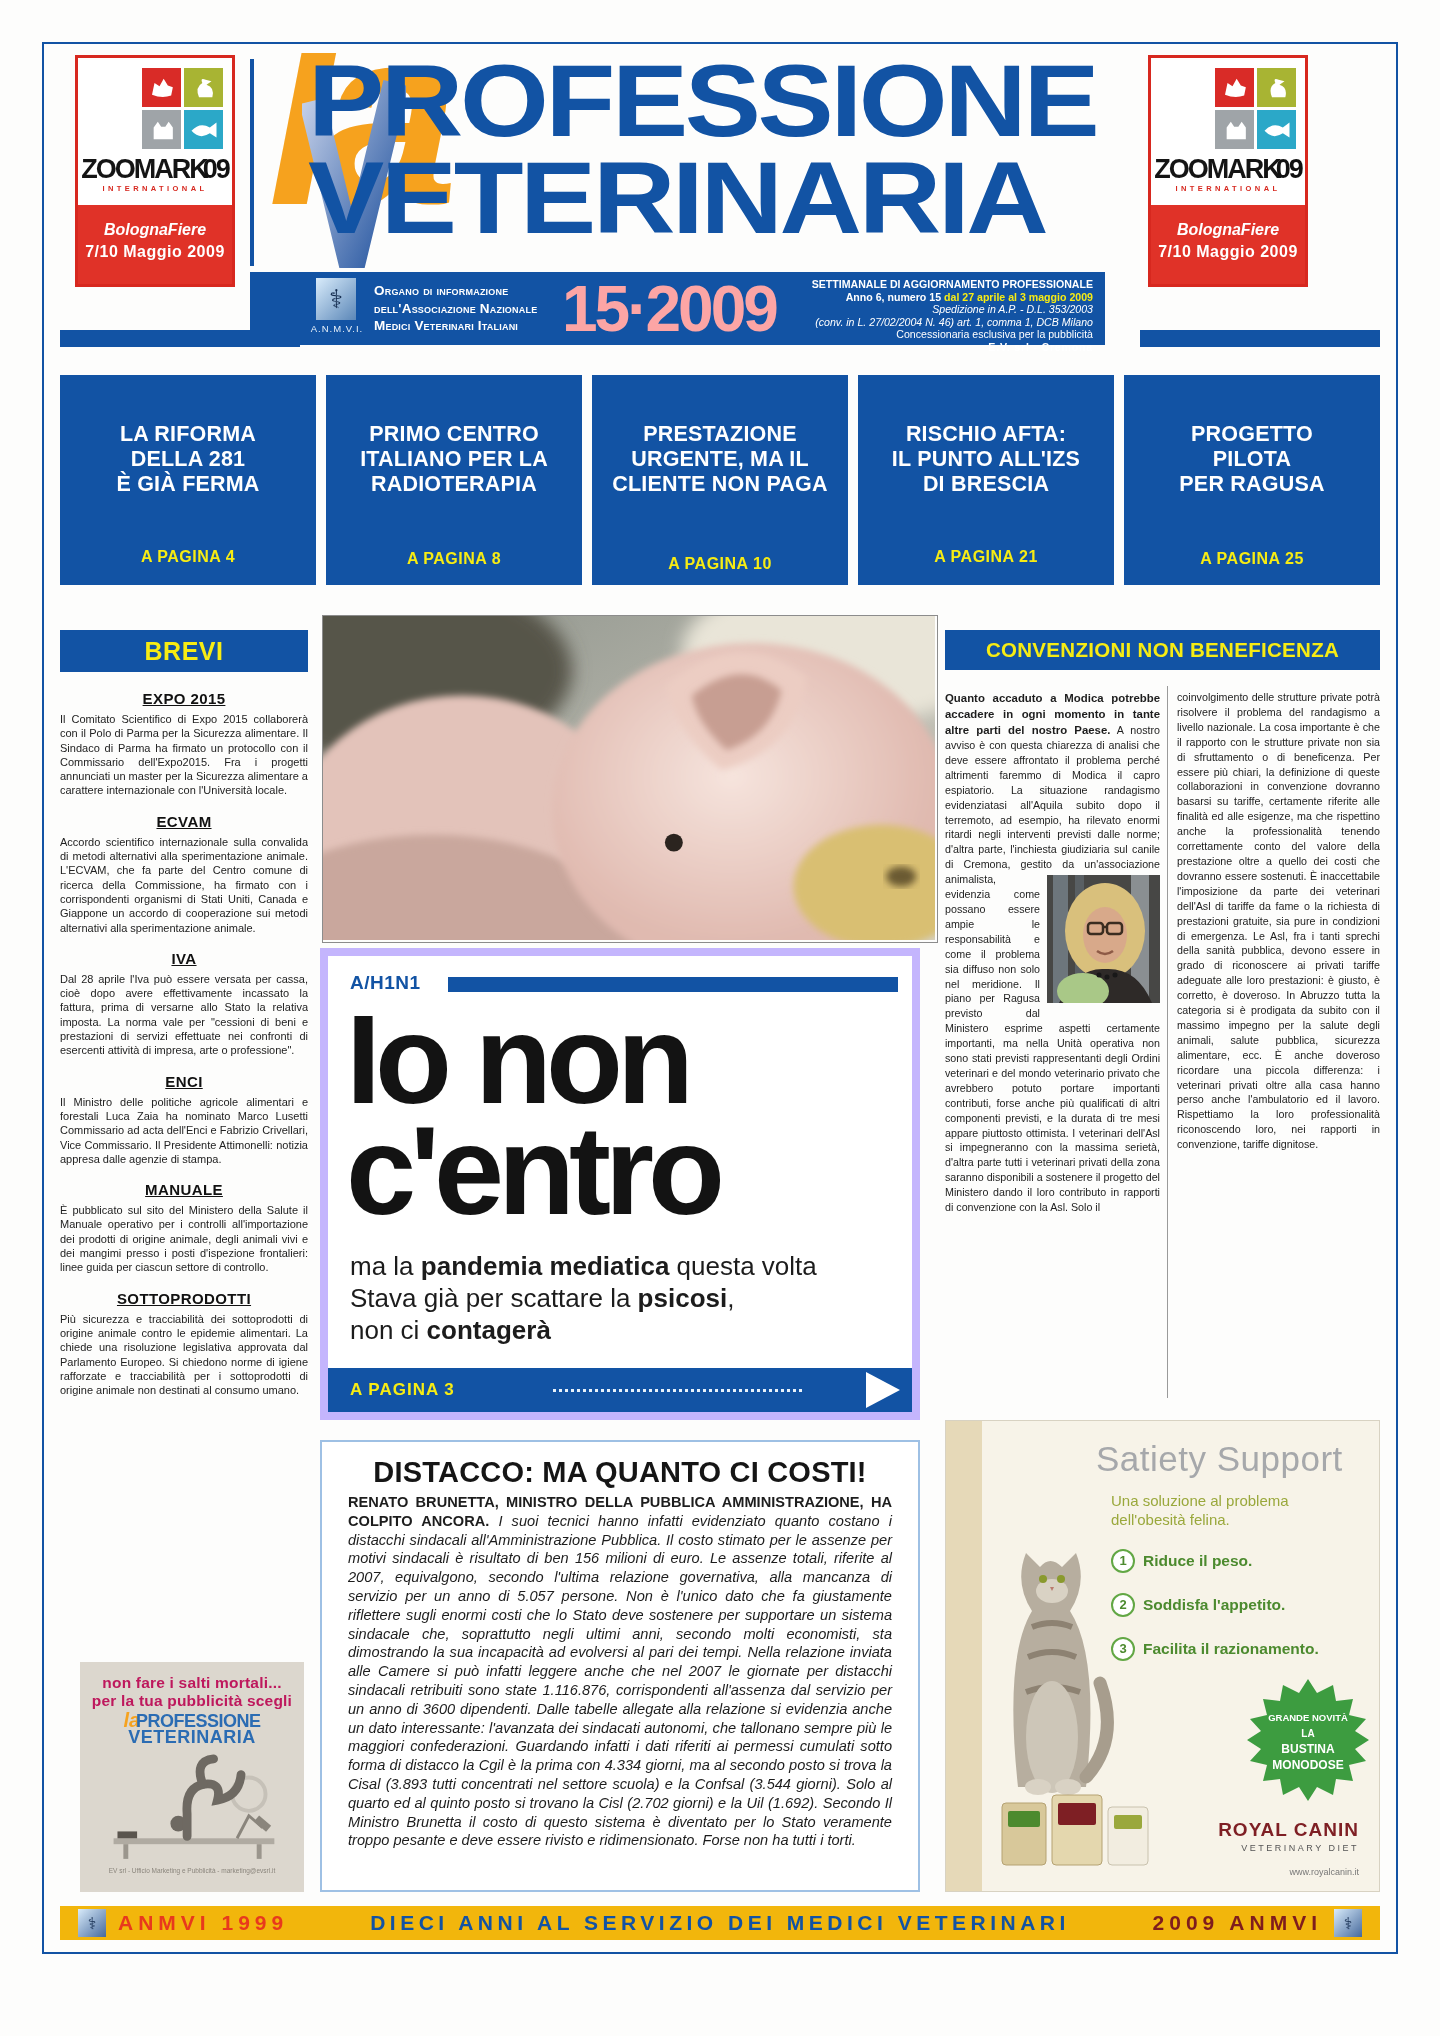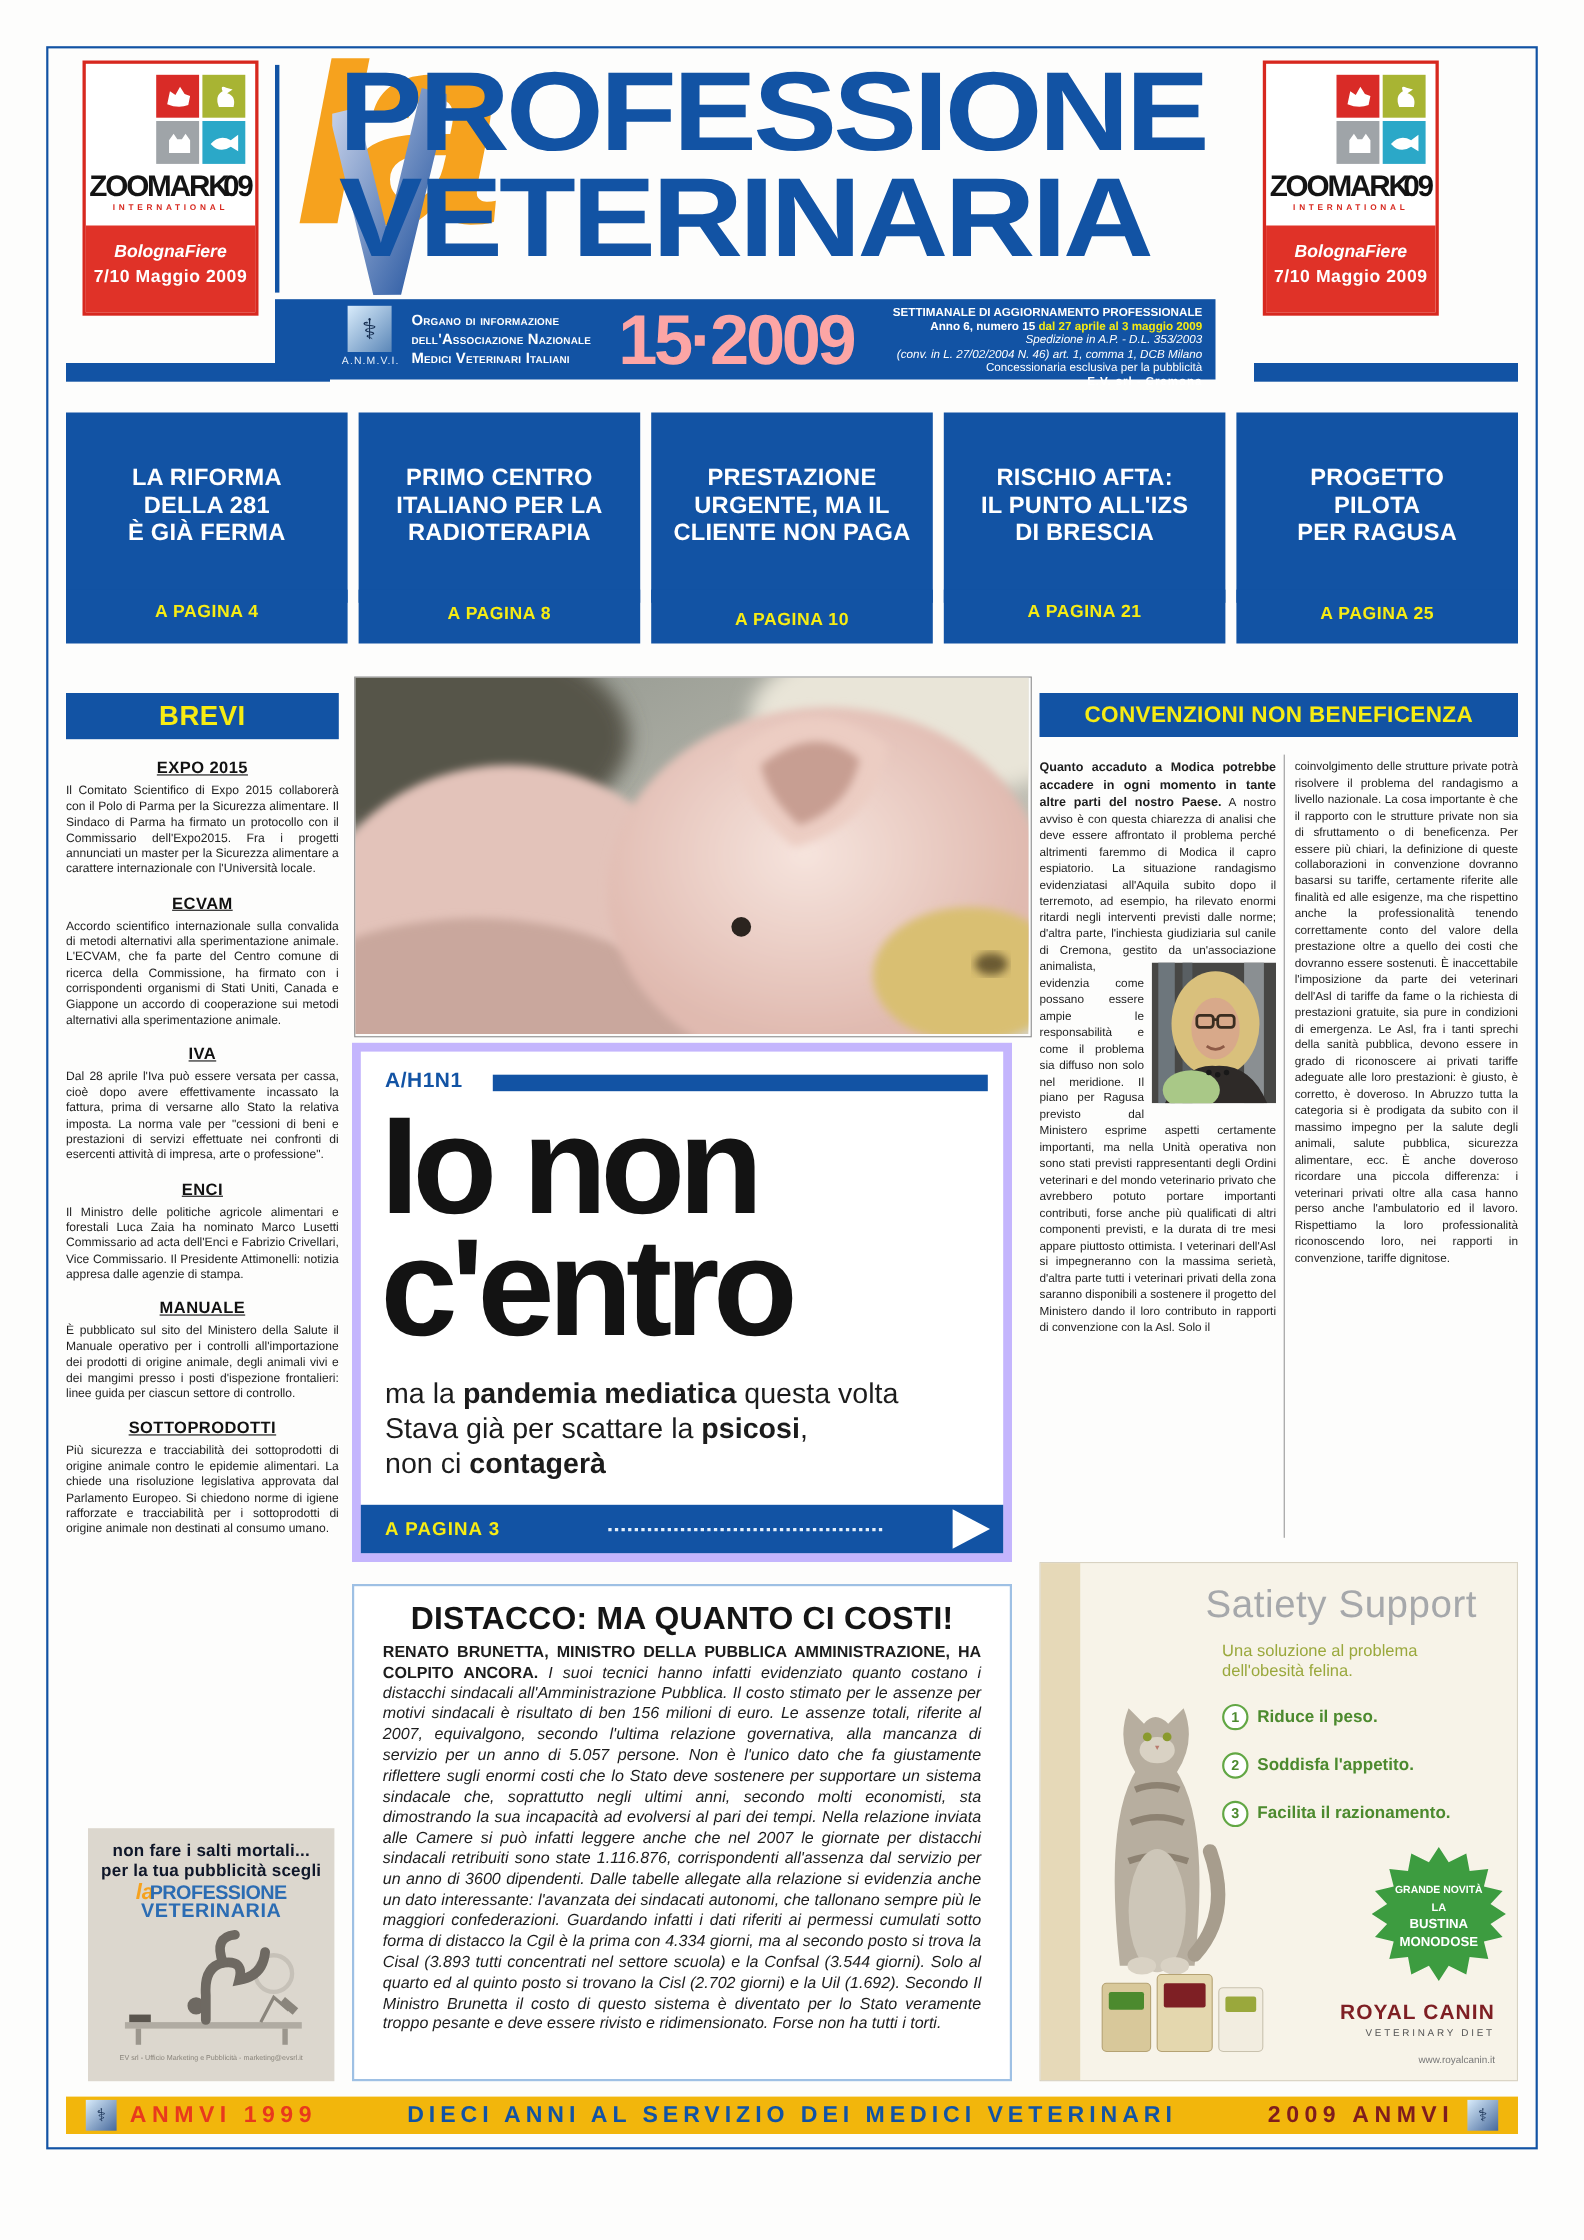--- a/index.html
+++ b/index.html
@@ -57,21 +57,21 @@
 
   
   .brevi-bar{left:60px;top:630px;width:248px;height:42px;background:#1253A4;}
   .brevi-bar div{line-height:42px;text-align:center;color:#F7EC13;font-weight:900;font-size:25px;letter-spacing:.5px;}
   .brevi-body{left:60px;top:684px;width:248px;height:966px;overflow:hidden;}
   .brevi-body h4{margin:15px 0 5px;text-align:center;font-size:15px;letter-spacing:.4px;text-decoration:underline;color:#111;}
   .brevi-body h4:first-child{margin-top:6px;}
   .brevi-body p{margin:0;font-size:11px;line-height:14.3px;text-align:justify;color:#222;}
 
   .house-ad{left:80px;top:1662px;width:224px;height:230px;background:#DCD7CE;box-sizing:border-box;padding:12px 8px 4px;text-align:center;overflow:hidden;}
-  .ha-line{font-size:15.5px;font-weight:700;color:#0f172a;line-height:18px;letter-spacing:.2px;}
+  .ha-line{font-size:15.5px;font-weight:700;color:#be185d;line-height:18px;letter-spacing:.2px;}
   .ha-logo{margin-top:2px;line-height:16px;}
   .ha-la{font-style:italic;font-weight:700;color:#F6A21E;font-size:20px;margin-right:-4px;}
   .ha-b1{color:#2b6cb3;font-weight:700;font-size:18px;letter-spacing:-.5px;}
   .ha-b2{color:#2b6cb3;font-weight:800;font-size:18px;letter-spacing:.5px;line-height:14px;}
   .ha-cap{font-size:6.5px;color:#8a857c;margin-top:1px;}
 
   
   .pig{left:322px;top:615px;width:614px;height:326px;border:1px solid #8c8c8c;overflow:hidden;}
   .cover-box{left:320px;top:948px;width:600px;height:472px;background:#fff;border:8px solid #c4b5fd;box-sizing:border-box;}
   .kicker{position:absolute;left:22px;top:16px;font-size:19px;font-weight:900;color:#1253A4;letter-spacing:.5px;}

